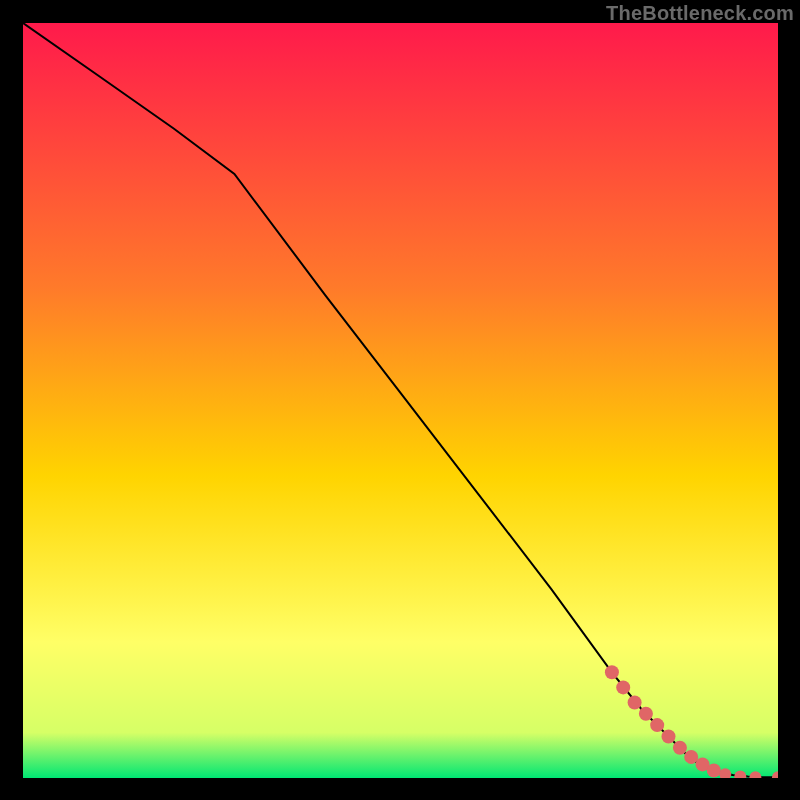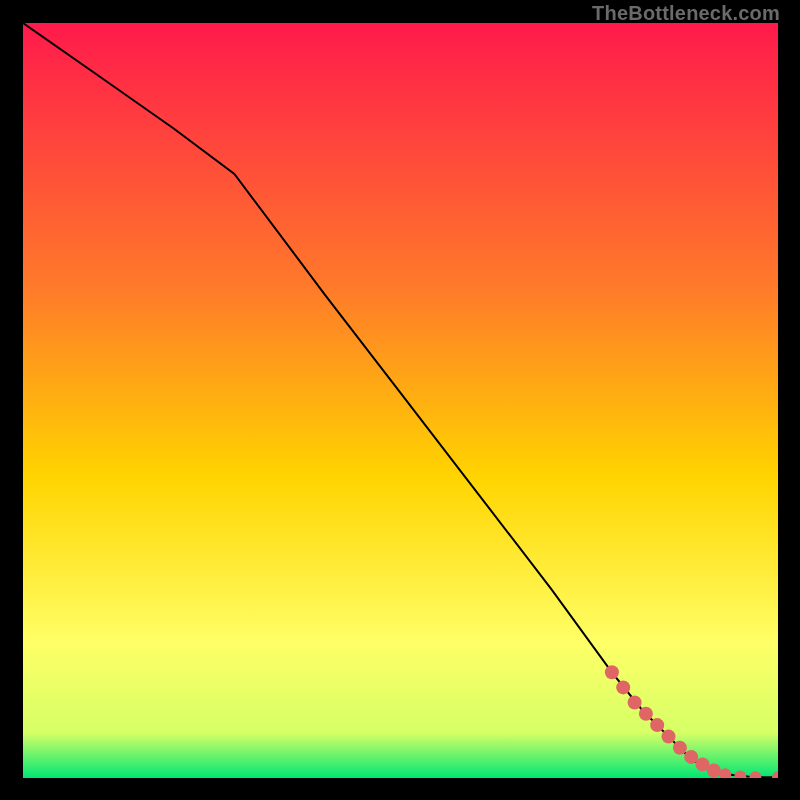--- a/index.html
+++ b/index.html
@@ -13,21 +13,21 @@
   }
   .stage {
     position: relative;
     width: 800px;
     height: 800px;
     background: #000;
   }
   .watermark {
     position: absolute;
     top: 2px;
-    right: 20px;
+    right: 6px;
     color: #6a6a6a;
     font-size: 20px;
     font-weight: 600;
     letter-spacing: 0.2px;
     user-select: none;
   }
   .plot {
     position: absolute;
     left: 23px;
     top: 23px;

